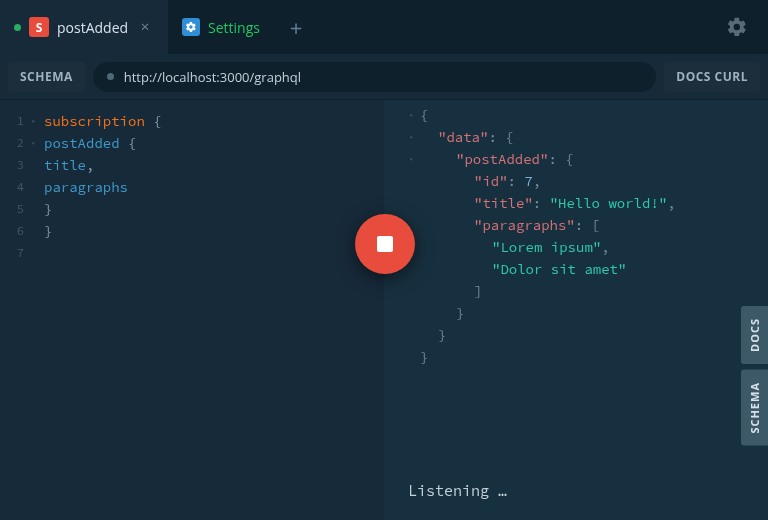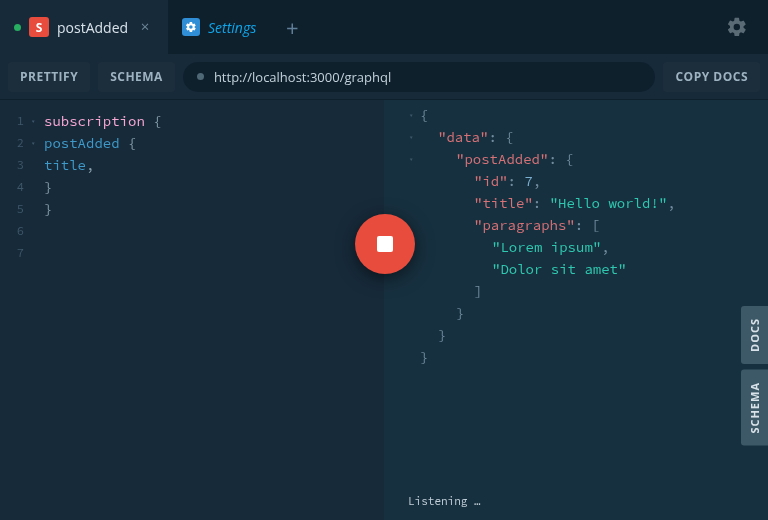--- a/index.html
+++ b/index.html
@@ -24,21 +24,21 @@
     height: 54px;
     display: flex;
     align-items: center;
     gap: 8px;
     padding: 0 14px;
     cursor: pointer;
     position: relative;
     color: #b0bec5;
   }
   .tab.active { background: #172a3a; color: #d9e2e9; }
-  .tab.inactive { color: #0ea5e9; font-style: italic; }
+  .tab.inactive { color: #22c55e; }
   .dot {
     width: 7px; height: 7px; border-radius: 50%;
     background: #27ae60;
   }
   .tab-badge {
     width: 20px; height: 20px; border-radius: 3px;
     display: flex; align-items: center; justify-content: center;
     font-size: 12px; font-weight: 700; color: #fff;
   }
   .badge-s { background: #e74c3c; }
@@ -116,42 +116,42 @@
   }
   .gutter .ln { padding-right: 6px; position: relative; }
   .gutter .fold::after {
     content: "▾"; position: absolute; right: -6px; font-size: 9px; color:#3e5769;
   }
   .editor {
     padding: 10px 0 0 14px;
     font-size: 14px;
     line-height: 22px;
   }
-  .kw { color: #f9a8d4; }
+  .kw { color: #f97316; }
   .field { color: #3f9ac9; }
   .punc { color: #8aa0ae; }
 
   .right {
     flex: 1;
     background: #17303f;
     position: relative;
     display: flex;
     flex-direction: column;
   }
   .result {
     position: absolute; left: 36px; top: 4px; right: 10px;
     font-size: 14px; line-height: 22px;
   }
   .key { color: #d77277; }
   .str { color: #2ec9b0; }
   .num { color: #7cb0d0; }
   .rpunc { color: #728da0; }
   .listening {
-    position: absolute; bottom: 12px; left: 24px;
-    color: #c4d1da; font-size: 11px;
+    position: absolute; bottom: 20px; left: 24px;
+    color: #c4d1da; font-size: 15px;
   }
 
   
   .exec {
     position: absolute;
     left: 355px; top: 114px;
     width: 60px; height: 60px; border-radius: 50%;
     background: #e74c3c;
     box-shadow: 0 4px 18px rgba(0,0,0,0.55);
     display: flex; align-items: center; justify-content: center;
@@ -201,44 +201,44 @@
     <span>Settings</span>
   </div>
   <div class="newtab">+</div>
   <div class="spacer"></div>
   <svg class="big-gear" viewBox="0 0 24 24">
       <path d="M19.14,12.94a7,7,0,0,0,.05-.94,7,7,0,0,0-.05-.94l2.11-1.65a.5.5,0,0,0,.12-.64l-2-3.46a.5.5,0,0,0-.61-.22l-2.49,1a7,7,0,0,0-1.62-.94l-.38-2.65A.5.5,0,0,0,13.8,2H9.8a.5.5,0,0,0-.49.42L8.93,5.07a7,7,0,0,0-1.62.94l-2.49-1a.5.5,0,0,0-.61.22l-2,3.46a.5.5,0,0,0,.12.64L4.44,11a7,7,0,0,0,0,1.88L2.33,14.53a.5.5,0,0,0-.12.64l2,3.46a.5.5,0,0,0,.61.22l2.49-1a7,7,0,0,0,1.62.94l.38,2.65a.5.5,0,0,0,.49.42h4a.5.5,0,0,0,.49-.42l.38-2.65a7,7,0,0,0,1.62-.94l2.49,1a.5.5,0,0,0,.61-.22l2-3.46a.5.5,0,0,0-.12-.64ZM11.8,15.5A3.5,3.5,0,1,1,15.3,12,3.5,3.5,0,0,1,11.8,15.5Z"></path>
     </svg>
 </div>
 
 <div class="toolbar">
-  <div class="btn">PRETTIFY</div>
   <div class="btn">SCHEMA</div>
   <div class="endpoint">
     <span class="ep-dot"></span>
     <input value="http://localhost:3000/graphql" style="">
   </div>
-  <div class="btn">COPY DOCS</div>
+  <div class="btn">DOCS CURL</div>
 </div>
 
 <div class="main">
   <div class="left">
     <div class="gutter mono" id="gutter">
         <div class="ln fold">1</div>
         <div class="ln fold">2</div>
         <div class="ln">3</div>
         <div class="ln">4</div>
         <div class="ln">5</div>
         <div class="ln">6</div>
         <div class="ln">7</div>
       </div>
     <div class="editor mono" id="editor">
         <div><span class="kw">subscription</span><span class="punc"> {</span></div>
         <div><span class="punc">  </span><span class="field">postAdded</span><span class="punc"> {</span></div>
         <div><span class="punc">    </span><span class="field">title</span><span class="punc">,</span></div>
+        <div><span class="punc">    </span><span class="field">paragraphs</span></div>
         <div><span class="punc">  }</span></div>
         <div><span class="punc">}</span></div>
       </div>
   </div>
 
   <div class="right">
     <div class="result-wrap">
       <div class="rfold-col mono" id="rfold">
           <span>▾</span>
           <span>▾</span>

